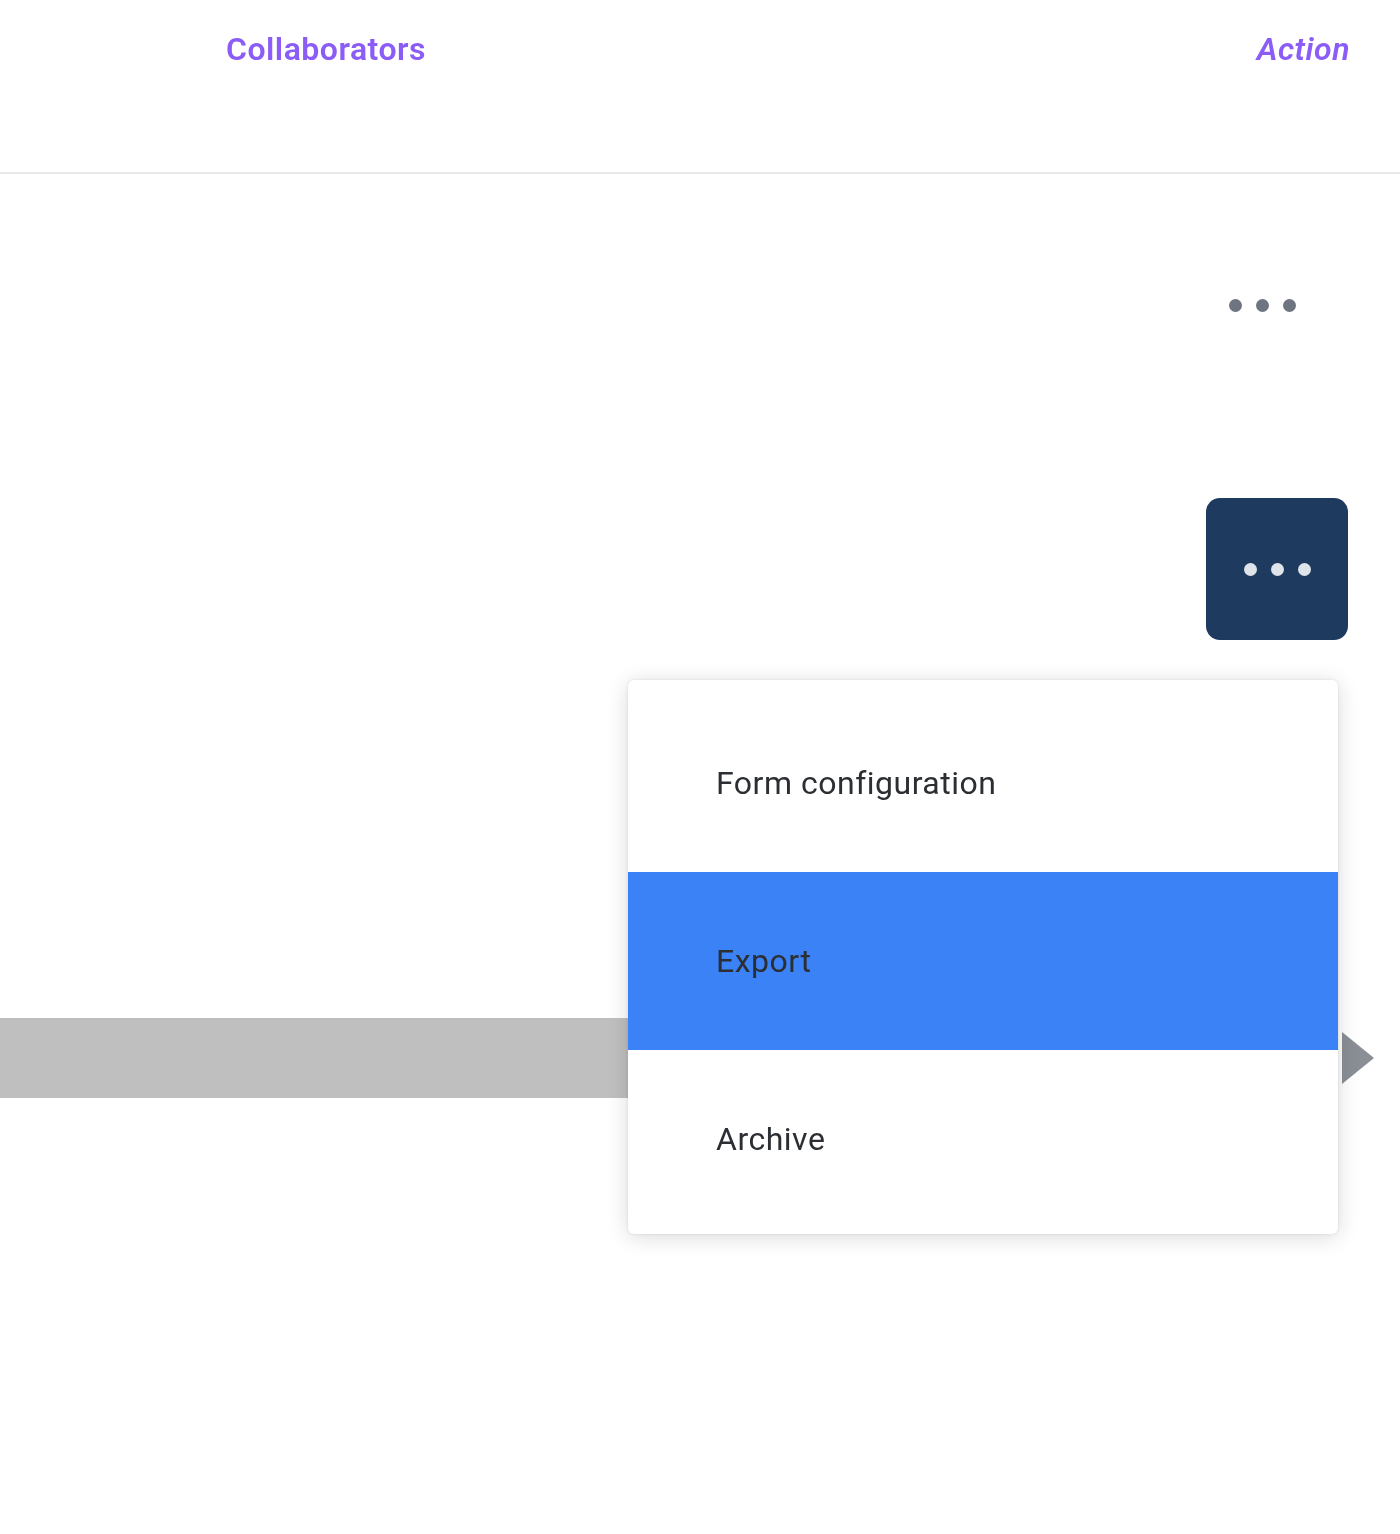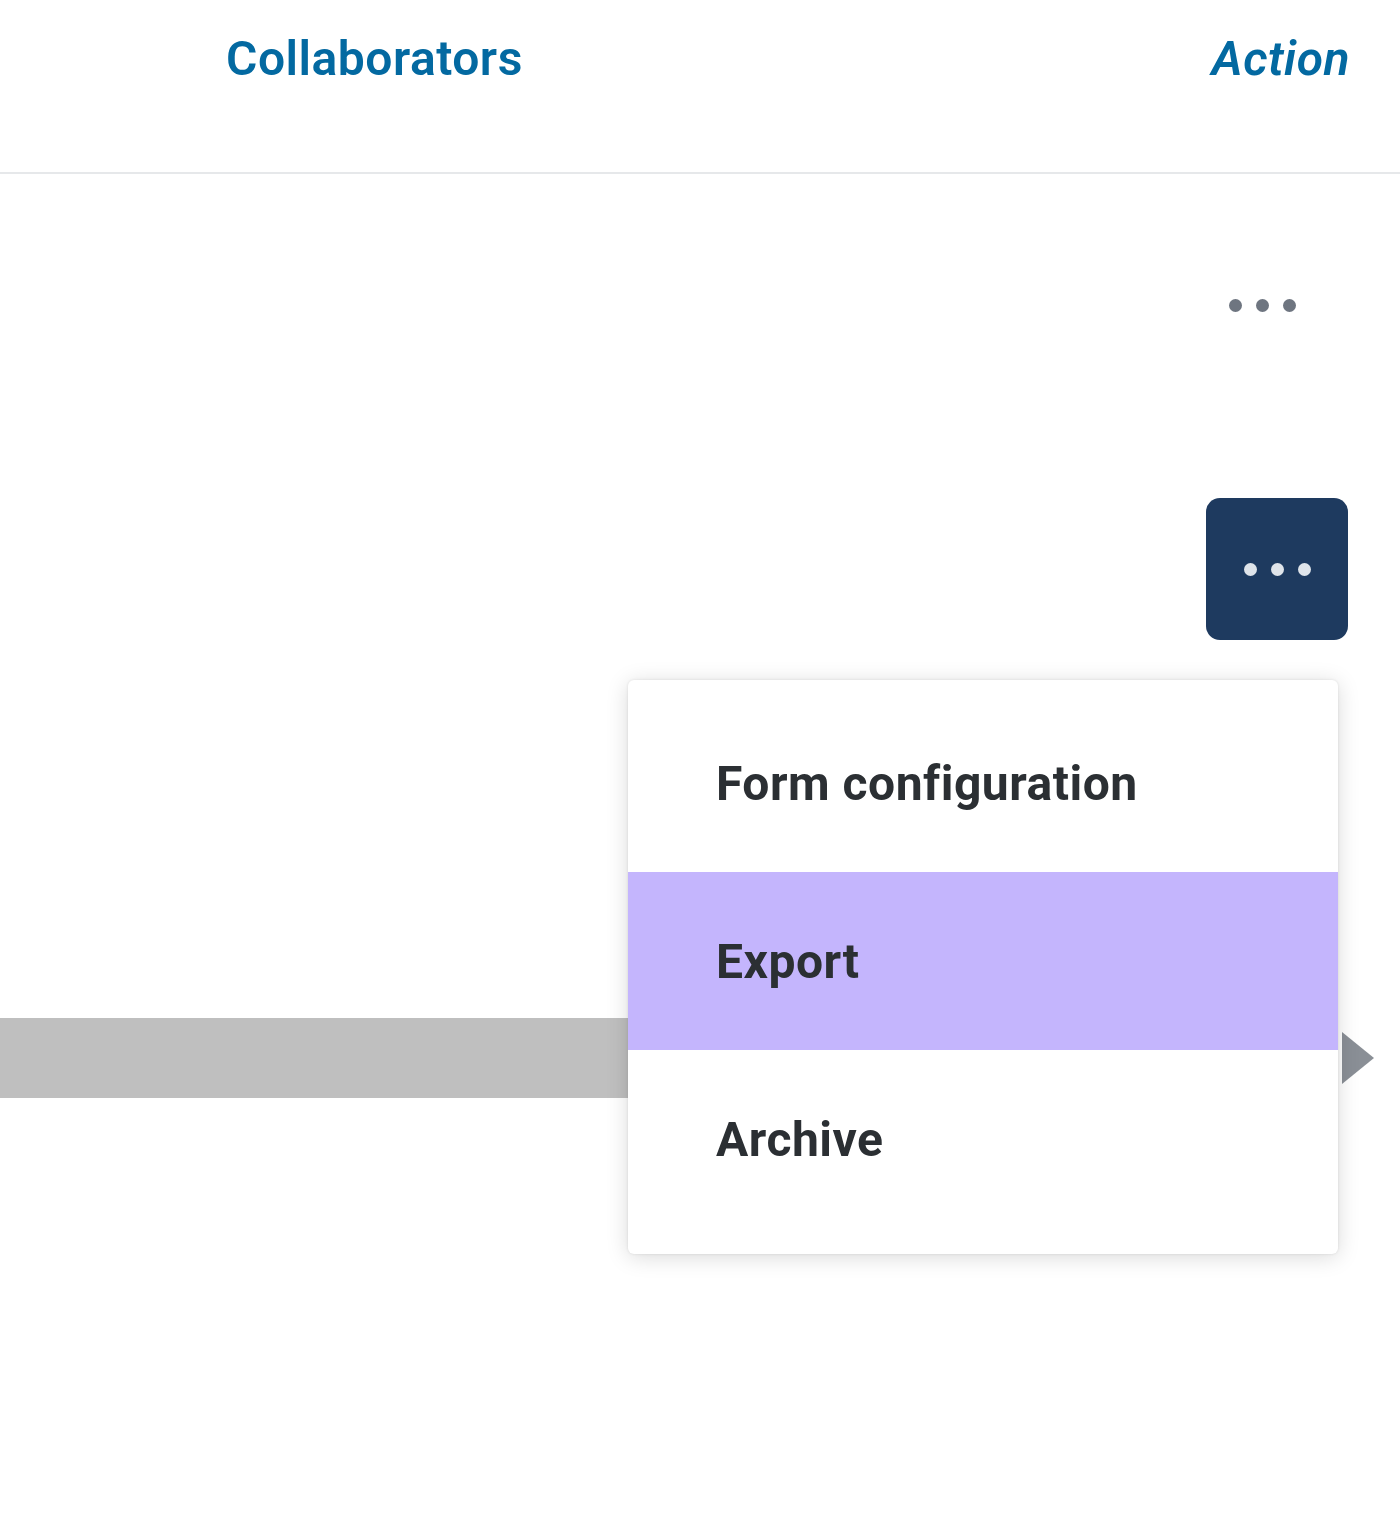--- a/index.html
+++ b/index.html
@@ -18,23 +18,23 @@
     position: absolute;
     top: 0;
     left: 0;
     right: 0;
     height: 172px;
     border-bottom: 2px solid #e6e8ea;
     display: flex;
     align-items: flex-start;
   }
   .header-cell {
-    font-size: 48px;
+    font-size: 32px;
     font-weight: 600;
-    color: #0369a1;
+    color: #8b5cf6;
     letter-spacing: 0.5px;
     position: absolute;
     top: 30px;
   }
   .header-collaborators { left: 226px; }
   .header-action       { right: 50px; font-style: italic; }
 
   
   .more-plain {
     position: absolute;
@@ -113,30 +113,30 @@
     background: #ffffff;
     border-radius: 6px;
     box-shadow: 0 3px 22px rgba(0,0,0,0.15), 0 0 3px rgba(0,0,0,0.10);
     overflow: hidden;
   }
   .menu-item {
     height: 178px;
     display: flex;
     align-items: center;
     padding-left: 88px;
-    font-size: 48px;
-    font-weight: 700;
+    font-size: 32px;
+    font-weight: 400;
     color: #2b2f33;
     letter-spacing: 0.5px;
     cursor: pointer;
   }
   .menu-item:first-child { padding-top: 14px; }
-  .menu-item:last-child  { padding-bottom: 26px; }
+  .menu-item:last-child  { padding-bottom: 6px; }
   .menu-item.highlight {
-    background: #c4b5fd;
+    background: #3b82f6;
   }
 </style>
 </head>
 <body>
 
 <div class="header-row">
   <div class="header-cell header-collaborators">Collaborators</div>
   <div class="header-cell header-action">Action</div>
 </div>
 

